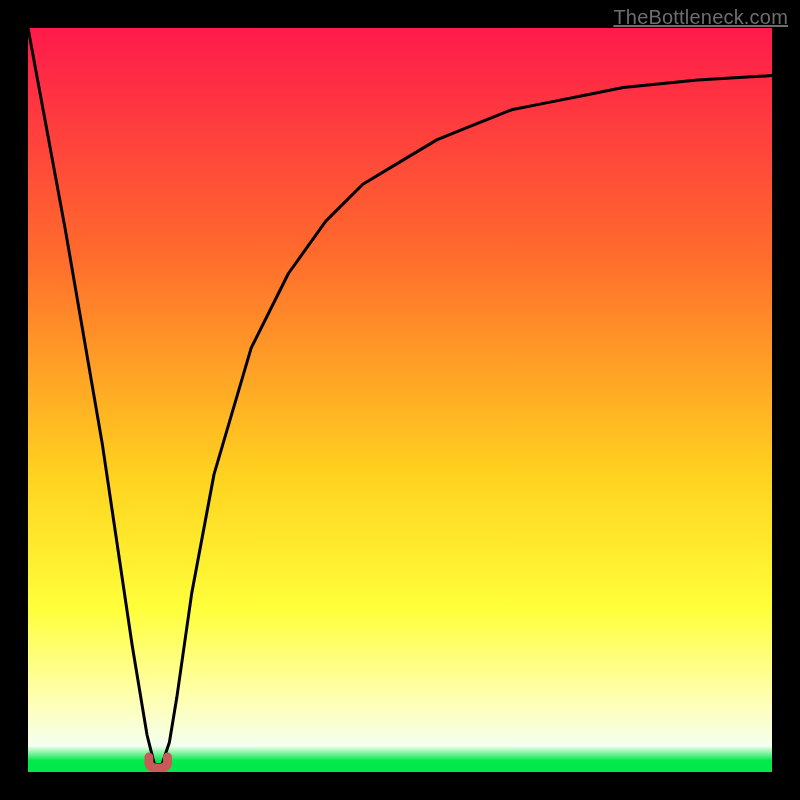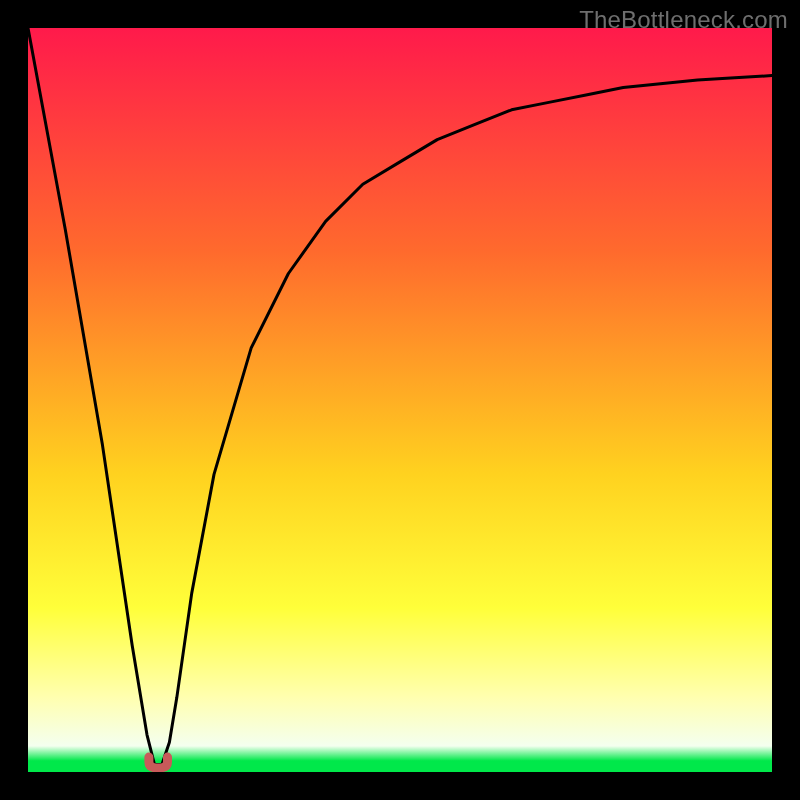--- a/index.html
+++ b/index.html
@@ -23,24 +23,25 @@
     top: 28px;
     width: 744px;
     height: 744px;
     overflow: hidden;
   }
   .watermark {
     position: absolute;
     top: 6px;
     right: 12px;
     color: #6e6e6e;
-    font-size: 24px;
+    font-size: 20px;
     font-weight: 500;
     letter-spacing: 0.2px;
     user-select: none;
+    text-decoration: underline;
   }
   svg { display: block; }
 </style>
 </head>
 <body>
 
 <div class="frame">
   <div class="plot-area">
     <svg id="chart-svg" width="744" height="744" viewBox="0 0 744 744">
       <defs>

